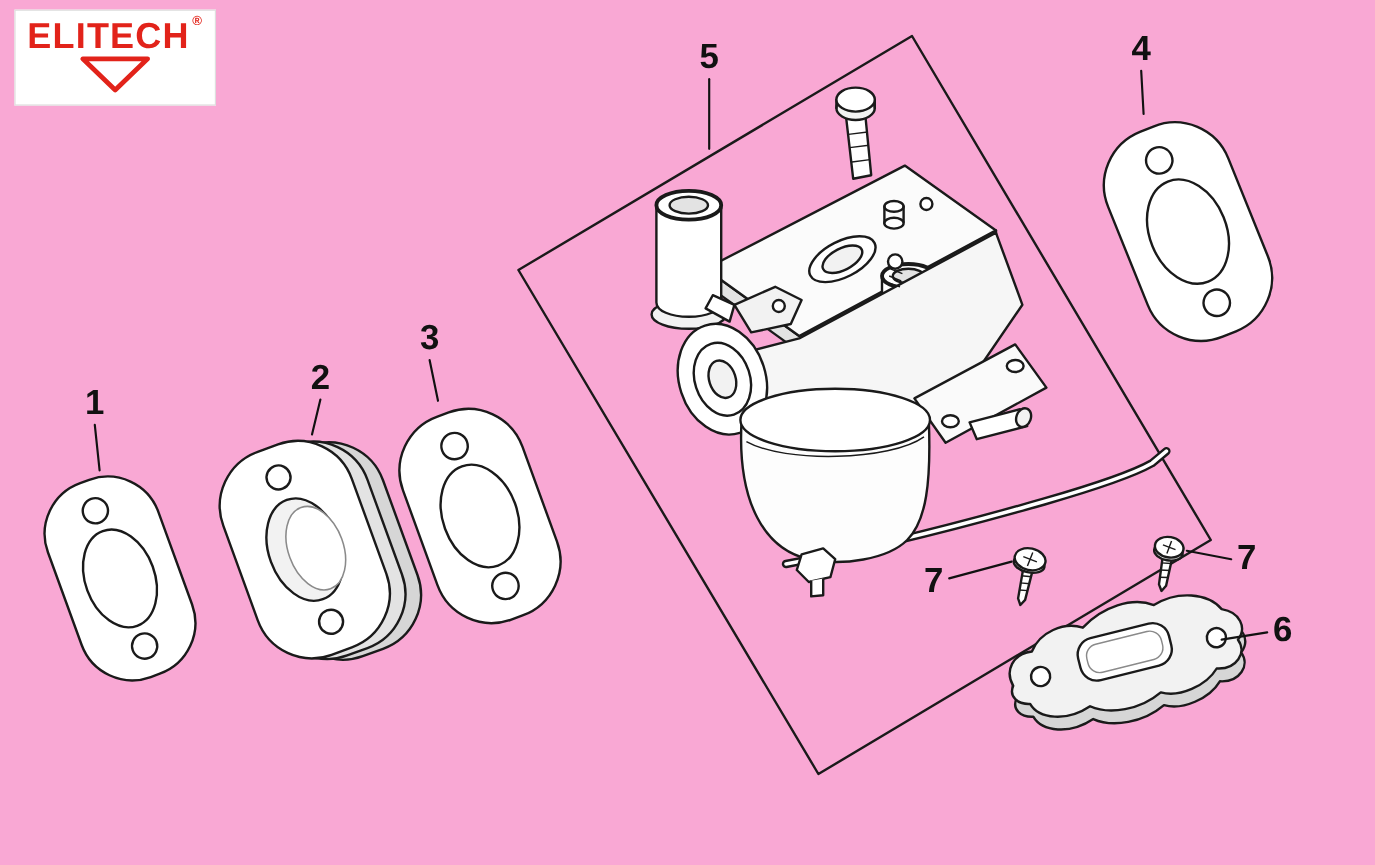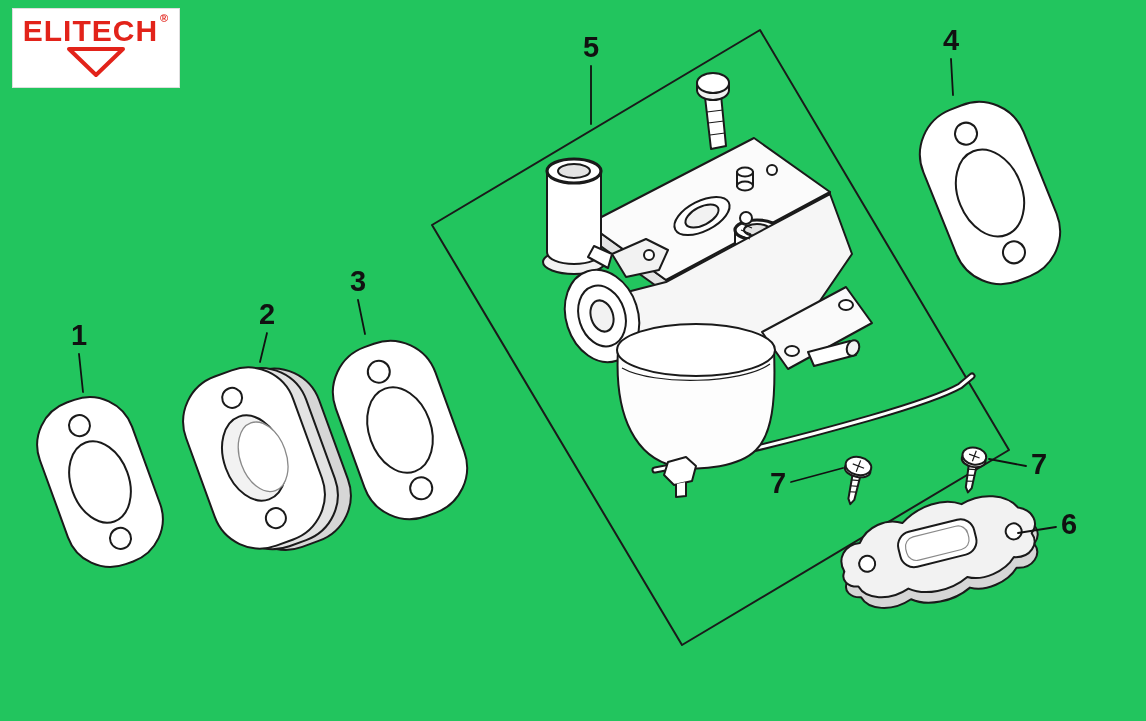--- a/index.html
+++ b/index.html
@@ -1,17 +1,17 @@
 <!DOCTYPE html>
 <html><head>
 <meta charset="utf-8">
 <style>
   html,body{margin:0;padding:0;background:#ffffff;}
   .stage{
-    position:relative;width:1146px;height:721px;background:#22c55e;
+    position:relative;width:1146px;height:721px;background:#f9a8d4;
     font-family:"Liberation Sans",sans-serif;overflow:hidden;
   }
   .logo{
     position:absolute;left:12px;top:8px;width:168px;height:80px;
     background:#ffffff;border:1px solid #dedede;
     display:flex;flex-direction:column;align-items:center;justify-content:flex-start;
     box-sizing:border-box;
   }
   .logo-row{
     display:flex;align-items:flex-start;margin-top:7px;line-height:1;

